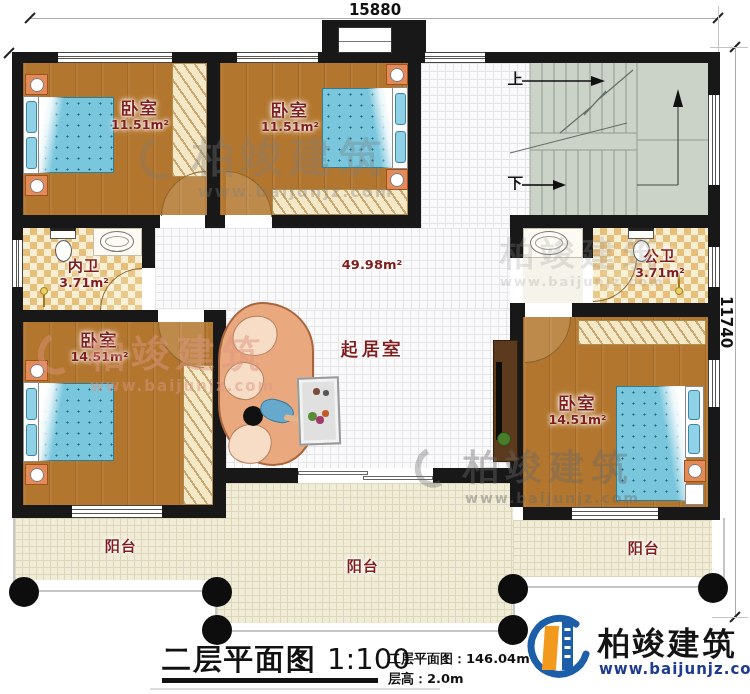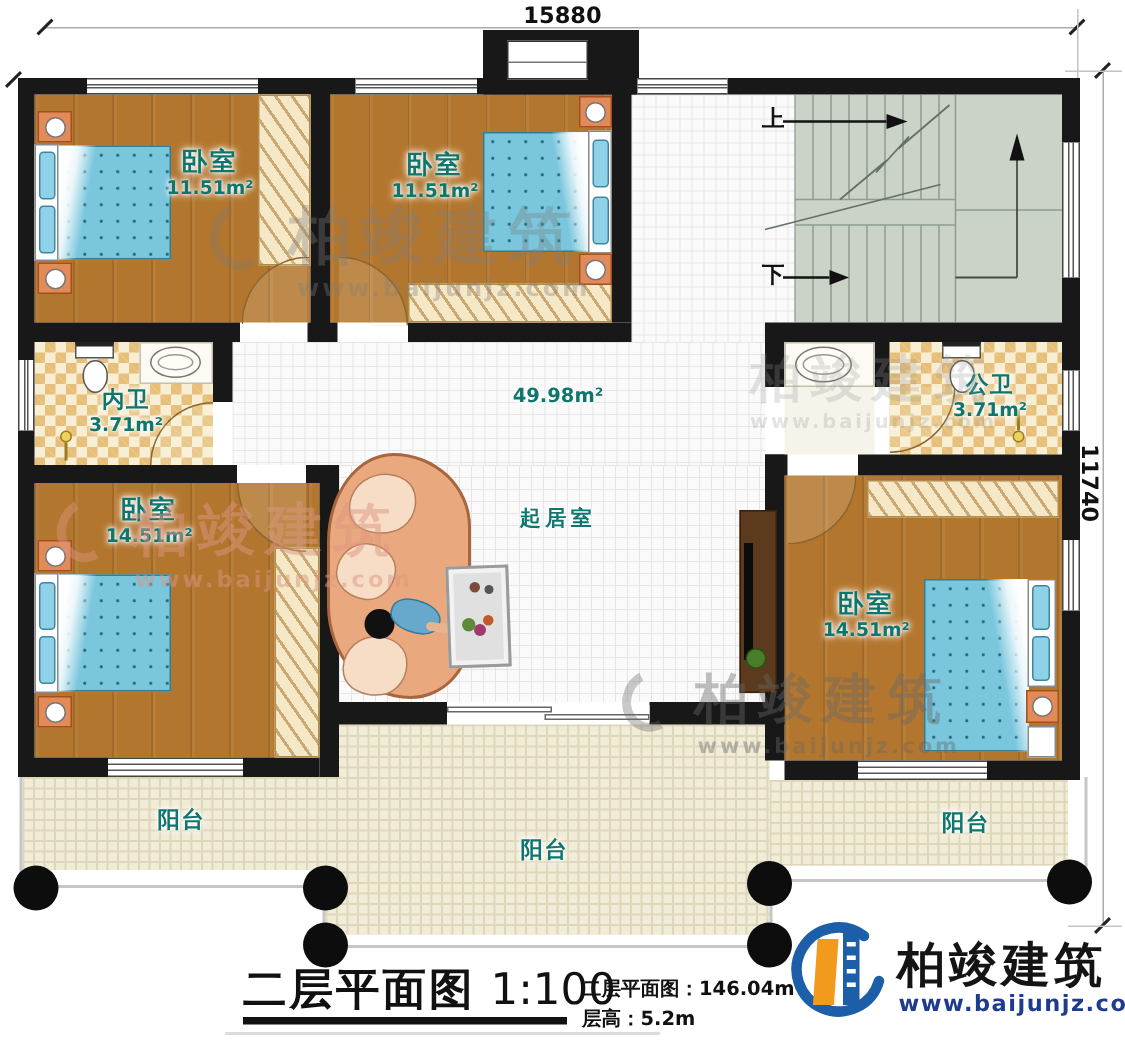--- a/index.html
+++ b/index.html
@@ -44,25 +44,25 @@
   .stem{position:absolute;background:#9b7d1e;}
   .arc{position:absolute;box-sizing:border-box;border:1.5px solid #8a6630;background:rgba(255,252,240,.15);}
   .arc-tl{border-radius:100% 0 0 0;border-right:none;border-bottom:none;}
   .arc-tr{border-radius:0 100% 0 0;border-left:none;border-bottom:none;}
   .arc-bl{border-radius:0 0 0 100%;border-right:none;border-top:none;}
   .arc-br{border-radius:0 0 100% 0;border-left:none;border-top:none;}
   .slidedoor{position:absolute;background:#fff;}
   .sd-panel{position:absolute;background:#fff;border:1px solid #666;box-sizing:border-box;}
   .col{position:absolute;width:30px;height:30px;background:#0d0d0d;border-radius:50%;}
   .rail{position:absolute;background:#c6c6c6;}
-  .rlabel{position:absolute;text-align:center;color:#0f766e;font-weight:bold;line-height:1.18;
+  .rlabel{position:absolute;text-align:center;color:#7f1d1d;font-weight:bold;line-height:1.18;
     text-shadow:0 0 2px #fff,0 0 4px #fff,0 0 6px #fff;}
   .rname{font-size:17px;letter-spacing:2px;}
   .rname-sm{font-size:15px;letter-spacing:1px;}
-  .rname-lg{font-size:14px;letter-spacing:3px;}
+  .rname-lg{font-size:18px;letter-spacing:3px;}
   .rarea{font-size:12.5px;}
   .stairlbl{position:absolute;font-size:15px;font-weight:bold;color:#111;}
   .dimline{position:absolute;background:#ababab;}
   .extline{position:absolute;background:#c4c4c4;}
   .slash{position:absolute;width:14px;height:2px;background:#222;transform:rotate(-45deg);}
   .dimtext{position:absolute;font-weight:bold;font-size:15px;color:#111;}
   .dimtext-v{writing-mode:vertical-rl;}
   .sofa{position:absolute;background:#eaa87e;border:2px solid #a8663e;box-sizing:border-box;
     border-radius:46% 54% 42% 58%/36% 30% 26% 38%;}
   .cushion{position:absolute;background:#f8ddc6;border:1.5px solid #b5805c;box-sizing:border-box;
@@ -369,21 +369,21 @@
 
   <div class="titleblock" style="left:162px;top:640px;">
     <span class="title-cn">二层平面图</span><span class="title-scale">1:100</span>
   </div>
   <div class="underbar" style="left:162px;top:678px;width:216px;height:5px;"></div>
   <div class="underbar2" style="left:150px;top:688px;width:290px;height:2px;"></div>
   <div class="infotext" style="left:388px;top:650px;">
     <span>二层平面图：</span><span>146.04m²</span>
   </div>
   <div class="infotext" style="left:388px;top:670px;">
-    <span>层高：</span><span>5.2m</span>
+    <span>层高：</span><span>2.0m</span>
   </div>
 
   <svg style="position:absolute;left:522px;top:612px;" width="68" height="76" viewBox="0 0 68 76">
     <path d="M54,12 A28,28 0 1 0 64,42" fill="none" stroke="#1c5fa8" stroke-width="7" stroke-linecap="round"></path>
     <rect x="24" y="14" width="14" height="44" fill="#f29a1d" transform="skewX(-4)"></rect>
     <rect x="40" y="9" width="11" height="49" fill="#1c5fa8"></rect>
     <rect x="42.5" y="16" width="6" height="3" fill="#fff"></rect>
     <rect x="42.5" y="25" width="6" height="3" fill="#fff"></rect>
     <rect x="42.5" y="34" width="6" height="3" fill="#fff"></rect>
     <rect x="42.5" y="43" width="6" height="3" fill="#fff"></rect>

